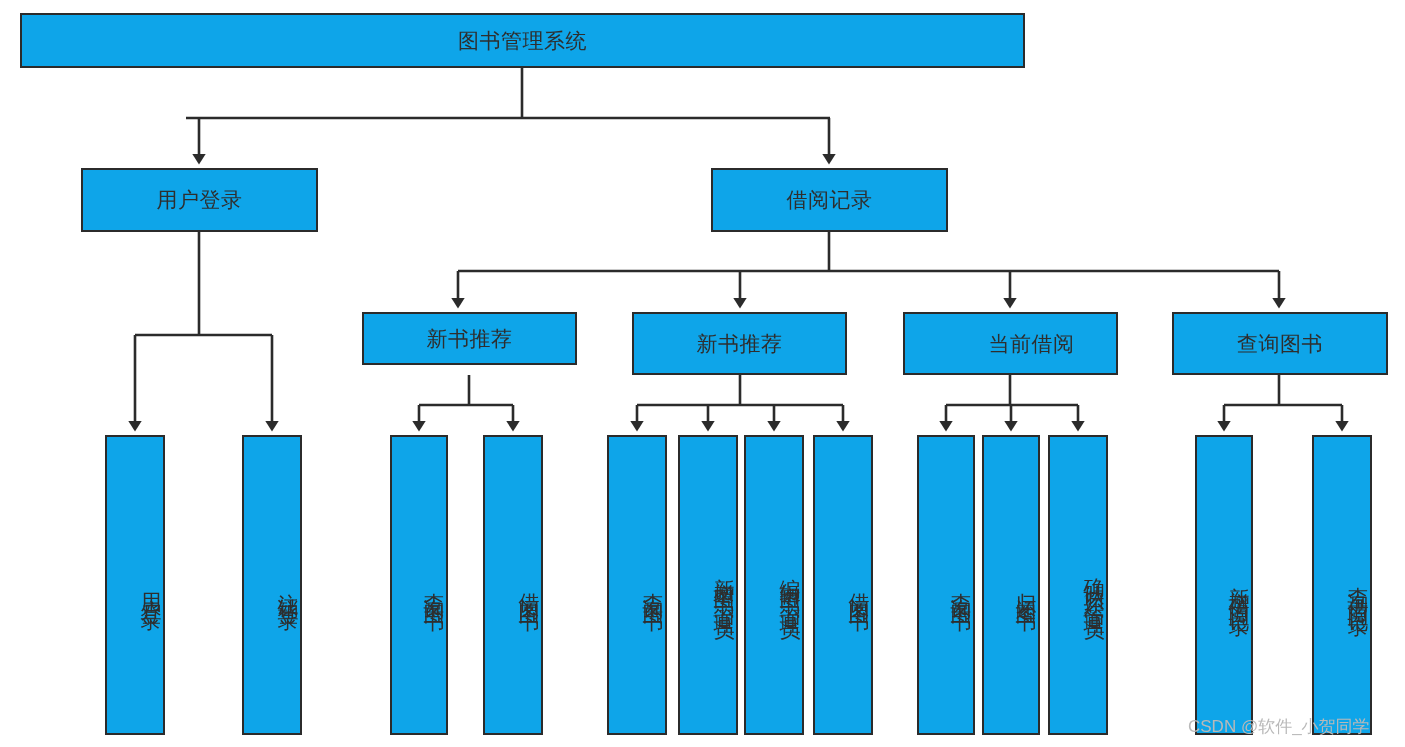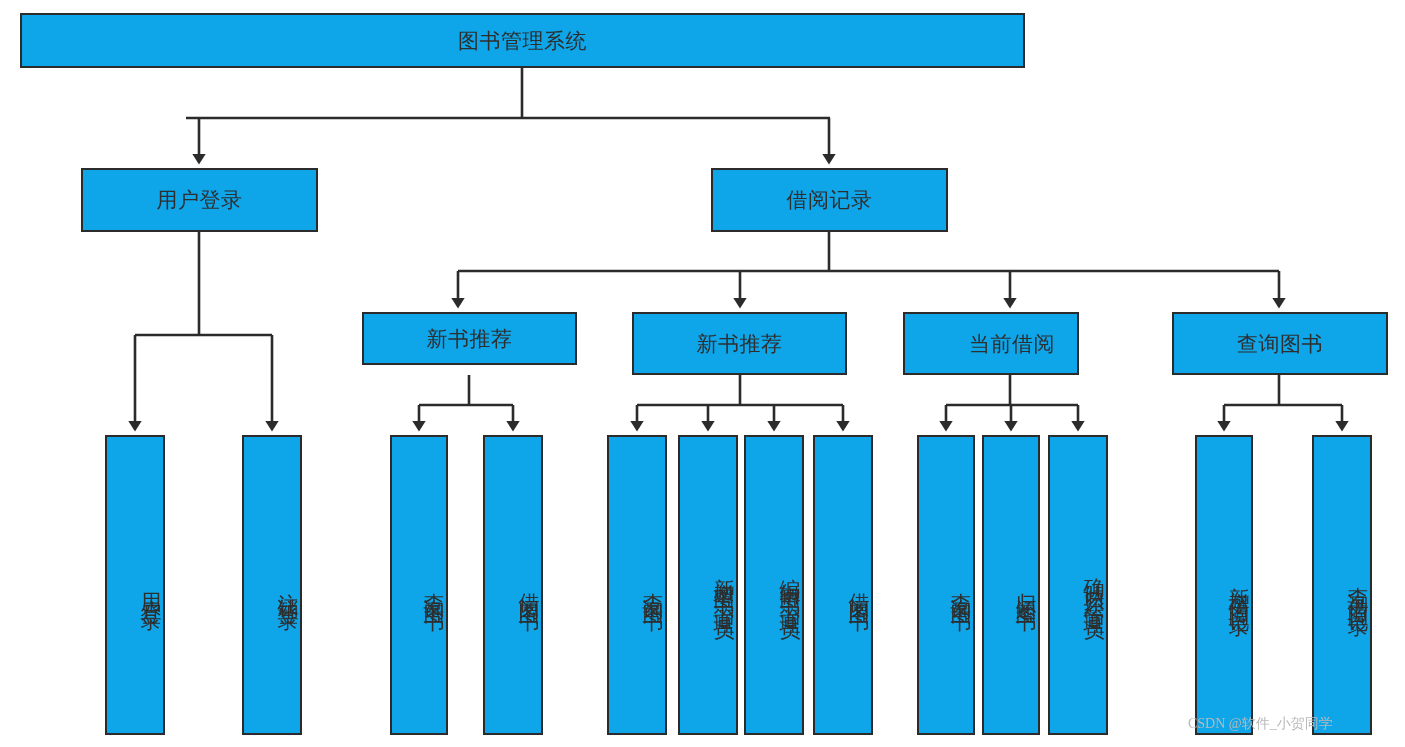--- a/index.html
+++ b/index.html
@@ -52,24 +52,24 @@
   }
   .node.vert .vtext {
     writing-mode: vertical-rl;
     text-orientation: upright;
     white-space: nowrap;
   }
   #watermark {
     position: absolute;
     left: 1188px;
     top: 715px;
-    font-size: 14px;
+    font-size: 17px;
     color: #b9b9b9;
     white-space: nowrap;
-    font-family: Liberation Serif, serif;
+    font-family: Liberation Sans, sans-serif;
   }
 </style>
 </head>
 <body>
 
 <div id="canvas">
 
   <svg id="edges" viewBox="0 0 1405 747">
     <defs>
       <marker id="arrowhead" markerWidth="12" markerHeight="14" refX="1.5" refY="7" orient="auto" markerUnits="userSpaceOnUse">
@@ -129,21 +129,21 @@
       </div>
       <div class="node horiz" style="left: 711px; top: 168px; width: 237px; height: 64px;">
         <span>借阅记录</span>
       </div>
       <div class="node horiz" style="left: 362px; top: 312px; width: 215px; height: 53px;">
         <span>新书推荐</span>
       </div>
       <div class="node horiz" style="left: 632px; top: 312px; width: 215px; height: 63px;">
         <span>新书推荐</span>
       </div>
-      <div class="node horiz" style="left: 903px; top: 312px; width: 176px; height: 63px; padding-left: 42px;">
+      <div class="node horiz" style="left: 903px; top: 312px; width: 215px; height: 63px; padding-left: 42px;">
         <span>当前借阅</span>
       </div>
       <div class="node horiz" style="left: 1172px; top: 312px; width: 216px; height: 63px;">
         <span>查询图书</span>
       </div>
       <div class="node vert" style="left: 105px; top: 435px; width: 60px; height: 300px;">
         <span class="vtext">用户登录</span>
       </div>
       <div class="node vert" style="left: 242px; top: 435px; width: 60px; height: 300px;">
         <span class="vtext">注销登录</span>

